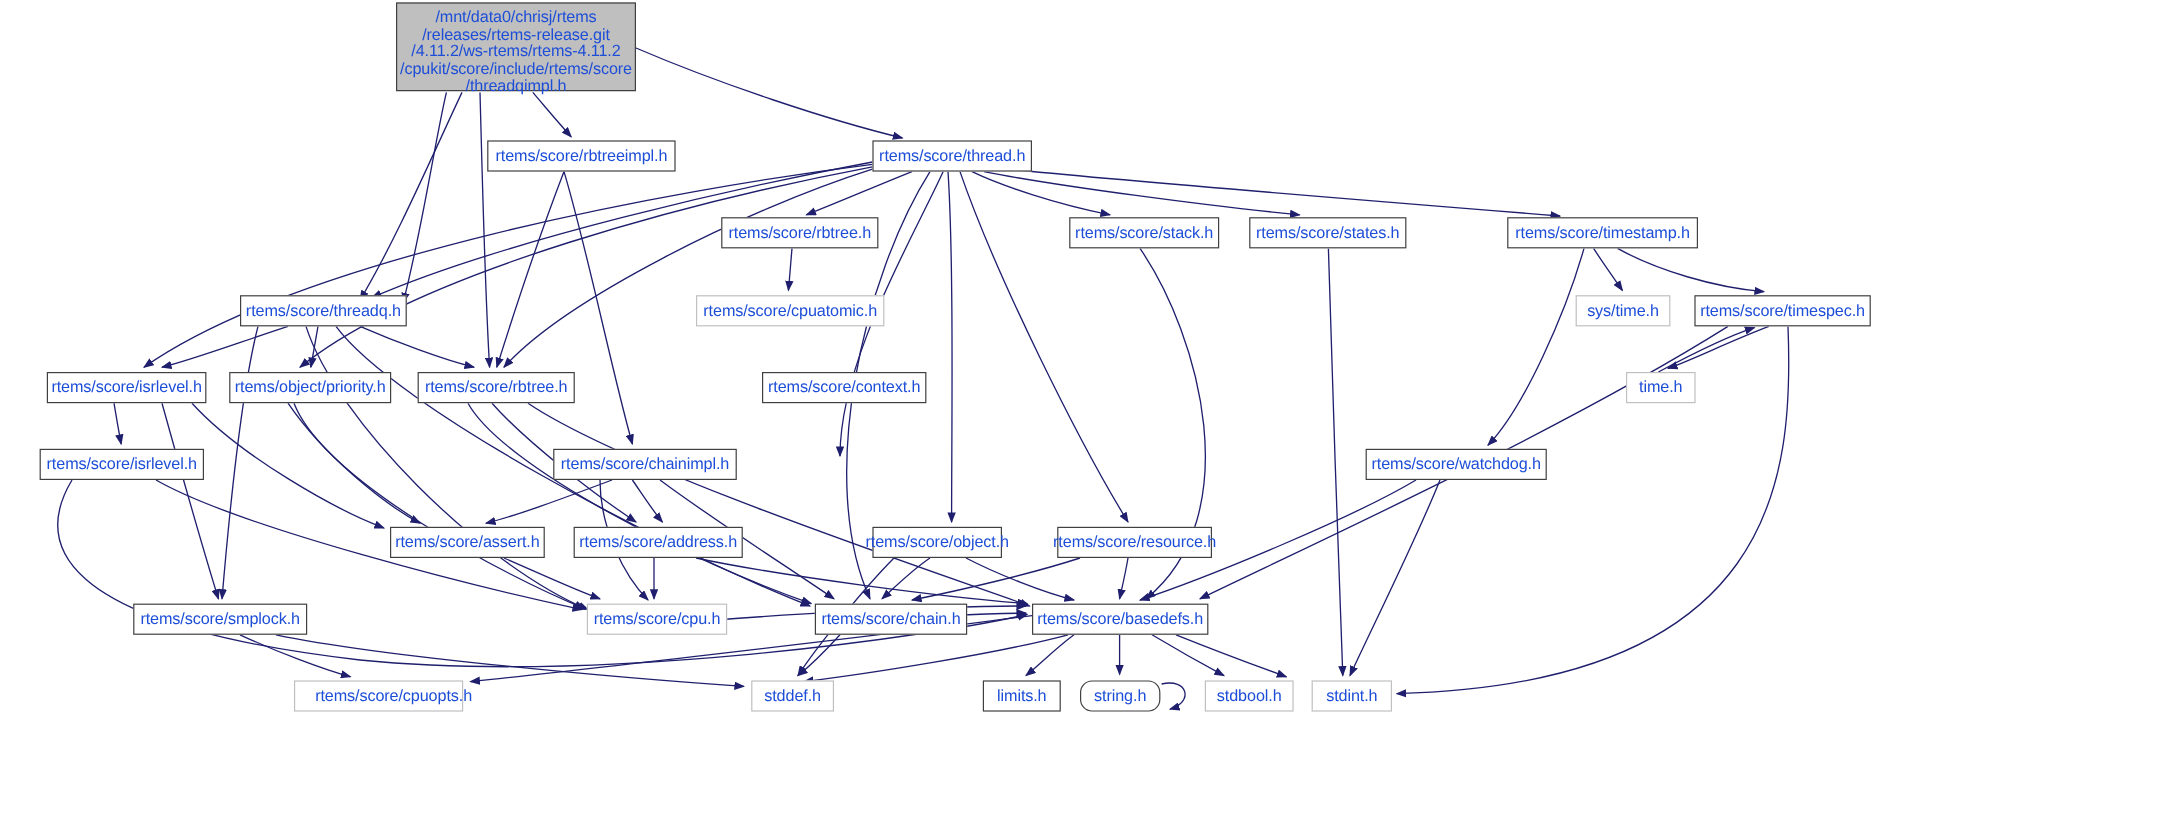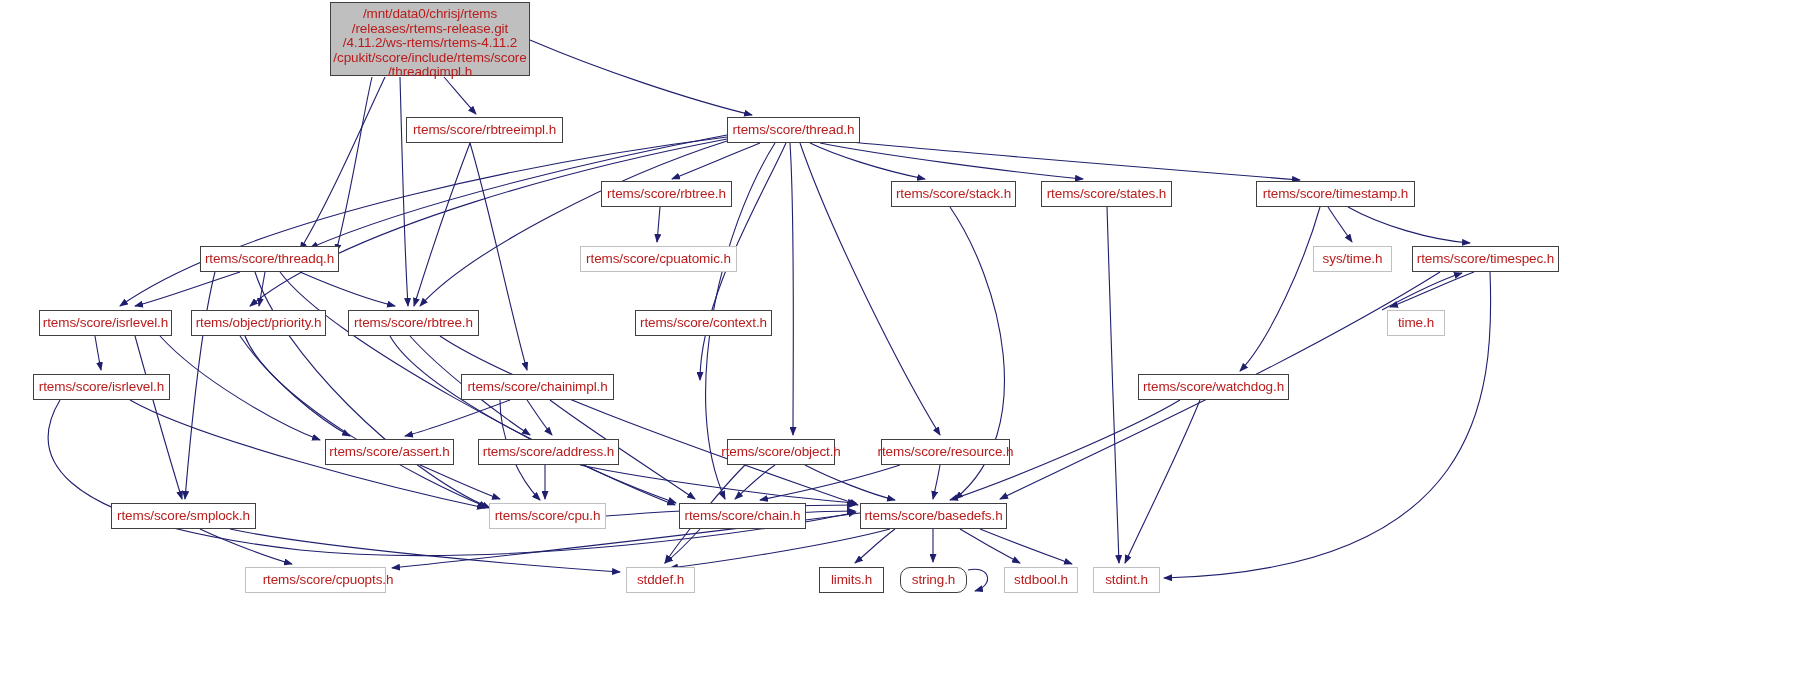--- a/index.html
+++ b/index.html
@@ -25,21 +25,21 @@
   .node {
     position: absolute;
     box-sizing: border-box;
     display: flex;
     align-items: center;
     justify-content: center;
     text-align: center;
     white-space: nowrap;
     font-size: 13.5px;
     line-height: 1.18;
-    color: #b91c1c;
+    color: #1d4ed8;
     background: #ffffff;
     border: 1px solid #404040;
     letter-spacing: -0.1px;
   }
   .node.sys {
     border: 1px solid #c0c0c0;
   }
   .node.root {
     background: #bfbfbf;
     border: 1px solid #404040;
@@ -179,21 +179,21 @@
       </div>
       <div class="node" style="left: 191px; top: 310px; width: 135px; height: 26px;">
         <span class="node-label">rtems/object/priority.h</span>
       </div>
       <div class="node" style="left: 348px; top: 310px; width: 131px; height: 26px;">
         <span class="node-label">rtems/score/rbtree.h</span>
       </div>
       <div class="node" style="left: 635px; top: 310px; width: 137px; height: 26px;">
         <span class="node-label">rtems/score/context.h</span>
       </div>
-      <div class="node sys" style="left: 1355px; top: 310px; width: 58px; height: 26px; margin-left: 32px;">
+      <div class="node sys" style="left: 1355px; top: 310px; width: 58px; height: 26px;">
         <span class="node-label">time.h</span>
       </div>
       <div class="node" style="left: 33px; top: 374px; width: 137px; height: 26px;">
         <span class="node-label">rtems/score/isrlevel.h</span>
       </div>
       <div class="node" style="left: 461px; top: 374px; width: 153px; height: 26px;">
         <span class="node-label">rtems/score/chainimpl.h</span>
       </div>
       <div class="node" style="left: 1138px; top: 374px; width: 151px; height: 26px;">
         <span class="node-label">rtems/score/watchdog.h</span>

